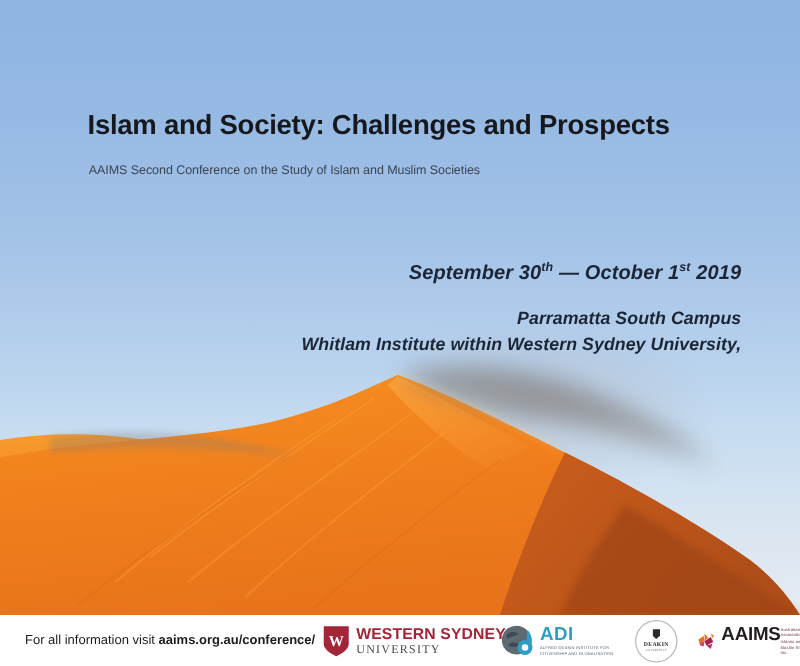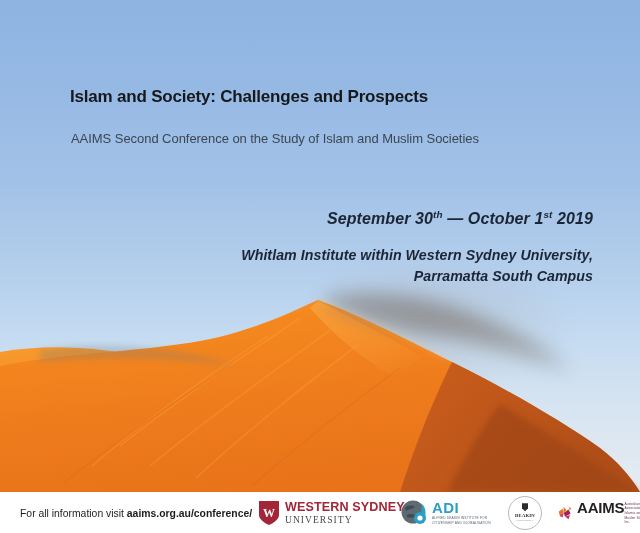--- a/index.html
+++ b/index.html
@@ -57,34 +57,34 @@
     overflow: hidden;
   }
   .dune-svg { position: absolute; left: 0; top: 0; }
 
   
   .title {
     position: absolute;
     left: 70px;
     top: 88px;
     width: 520px;
-    font-size: 17px;
+    font-size: 22px;
     font-weight: bold;
     color: #15181c;
     letter-spacing: -0.2px;
     line-height: 1.1;
     white-space: nowrap;
   }
 
   .subtitle {
     position: absolute;
     left: 71px;
     top: 131px;
     width: 540px;
-    font-size: 13px;
+    font-size: 10px;
     font-weight: normal;
     color: #3c4652;
     letter-spacing: -0.05px;
     line-height: 1.2;
     white-space: nowrap;
   }
 
   .dateline {
     position: absolute;
     right: 47px;
@@ -337,22 +337,22 @@
 
   <div class="title">Islam and Society: Challenges and Prospects</div>
 
   <div class="subtitle">AAIMS Second Conference on the Study of Islam and Muslim Societies</div>
 
   <div class="dateline">
     <span>September 30</span><sup>th</sup><span> — </span><span>October 1</span><sup>st</sup><span> 2019</span>
   </div>
 
   <div class="venue">
+    <div>Parramatta South Campus</div>
     <div>Whitlam Institute within Western Sydney University,</div>
-    <div>Parramatta South Campus</div>
   </div>
 
   <div class="footer">
 
     <div class="footer-text">
       <span>For all information visit </span><b>aaims.org.au/conference/</b>
     </div>
 
     <div class="logo-wsu">
       <svg class="wsu-shield" width="22" height="26" viewBox="0 0 22 26">

